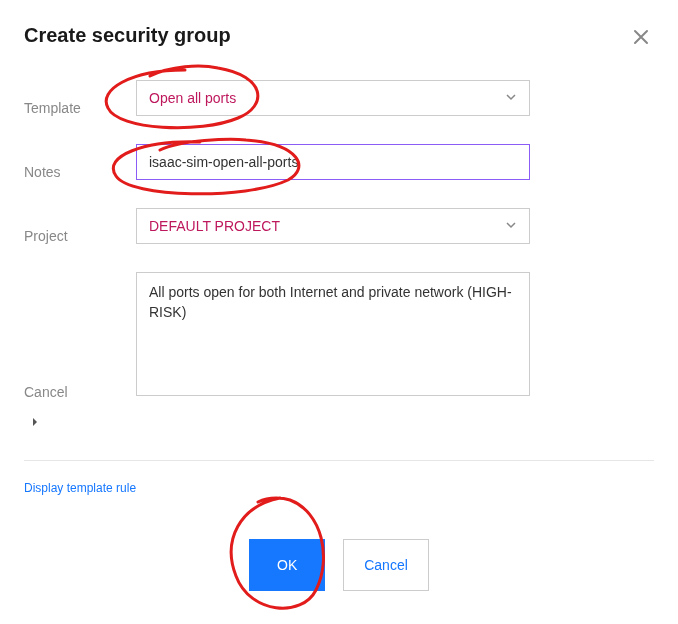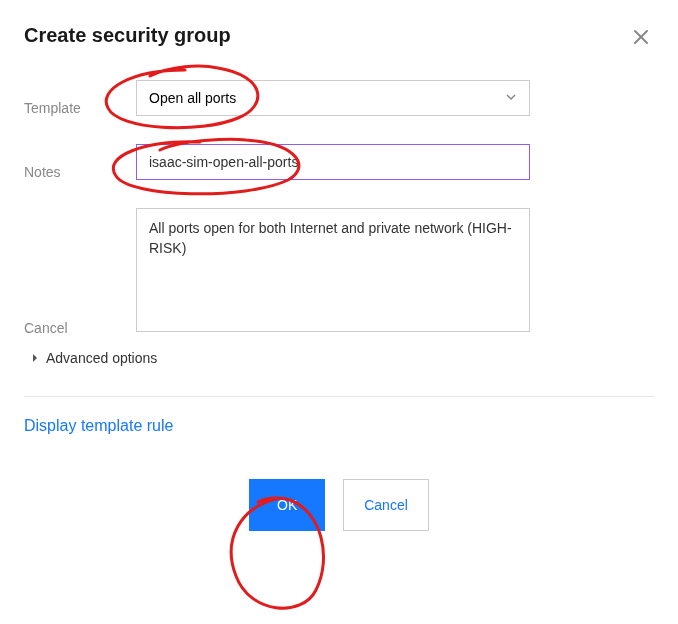--- a/index.html
+++ b/index.html
@@ -53,21 +53,21 @@
       height: 36px;
       display: flex;
       align-items: center;
       justify-content: space-between;
       padding: 0 12px;
       cursor: pointer;
       background: #fff;
     }
     .select-wrap .sel-text {
       font-size: 14px;
-      color: #000000;
+      color: #be185d;
     }
     .select-wrap .sel-text.caps { text-transform: none; } 
     .chevron { color: #888; }
     .text-input {
       width: 100%;
       height: 36px;
       border: 1px solid #8b5cf6;
       padding: 0 12px;
       font-size: 14px;
       color: #333;
@@ -95,21 +95,21 @@
       margin-left: 6px;
       margin-top: 14px;
     }
     .advanced .tri { color: #555; }
     .divider {
       border-top: 1px solid #e6e6e6;
       margin: 30px 0 20px 0;
     }
     .link {
       color: #1677ff;
-      font-size: 16px;
+      font-size: 12px;
       cursor: pointer;
     }
     .button-row {
       display: flex;
       justify-content: center;
       gap: 18px;
       margin-top: 44px;
     }
     .btn {
       min-width: 76px;
@@ -169,35 +169,47 @@
     </div>
   </div>
 
   <div class="form-row">
     <div class="form-label">Notes</div>
     <div class="form-control">
       <input type="text" class="text-input" value="isaac-sim-open-all-ports" style="">
     </div>
   </div>
 
+  <div class="form-row">
+    <div class="form-label">Project</div>
+    <div class="form-control">
+      <div class="select-wrap">
+        <span class="sel-text caps">DEFAULT PROJECT</span>
+        <span class="chevron">
+          <svg width="12" height="12" viewBox="0 0 12 12">
+              <path d="M2 4 L6 8 L10 4" stroke="#888" stroke-width="1.5" fill="none"></path>
+            </svg>
+        </span>
+      </div>
+    </div>
+  </div>
 
   <div class="form-row" style="margin-bottom:10px;">
     <div class="form-label">Cancel</div>
     <div class="form-control">
       <textarea class="textarea" style="">All ports open for both Internet and private network (HIGH-RISK)</textarea>
     </div>
   </div>
 
   <div class="advanced">
     <span class="tri">
       <svg width="10" height="10" viewBox="0 0 10 10">
           <path d="M3 1 L7 5 L3 9 Z" fill="#555"></path>
         </svg>
     </span>
-    <span>Advanced options</span>
   </div>
 
   <div class="divider"></div>
 
   <div class="link">Display template rule</div>
 
   <div class="button-row">
     <button class="btn btn-primary">OK</button>
     <button class="btn btn-secondary">Cancel</button>
   </div>

